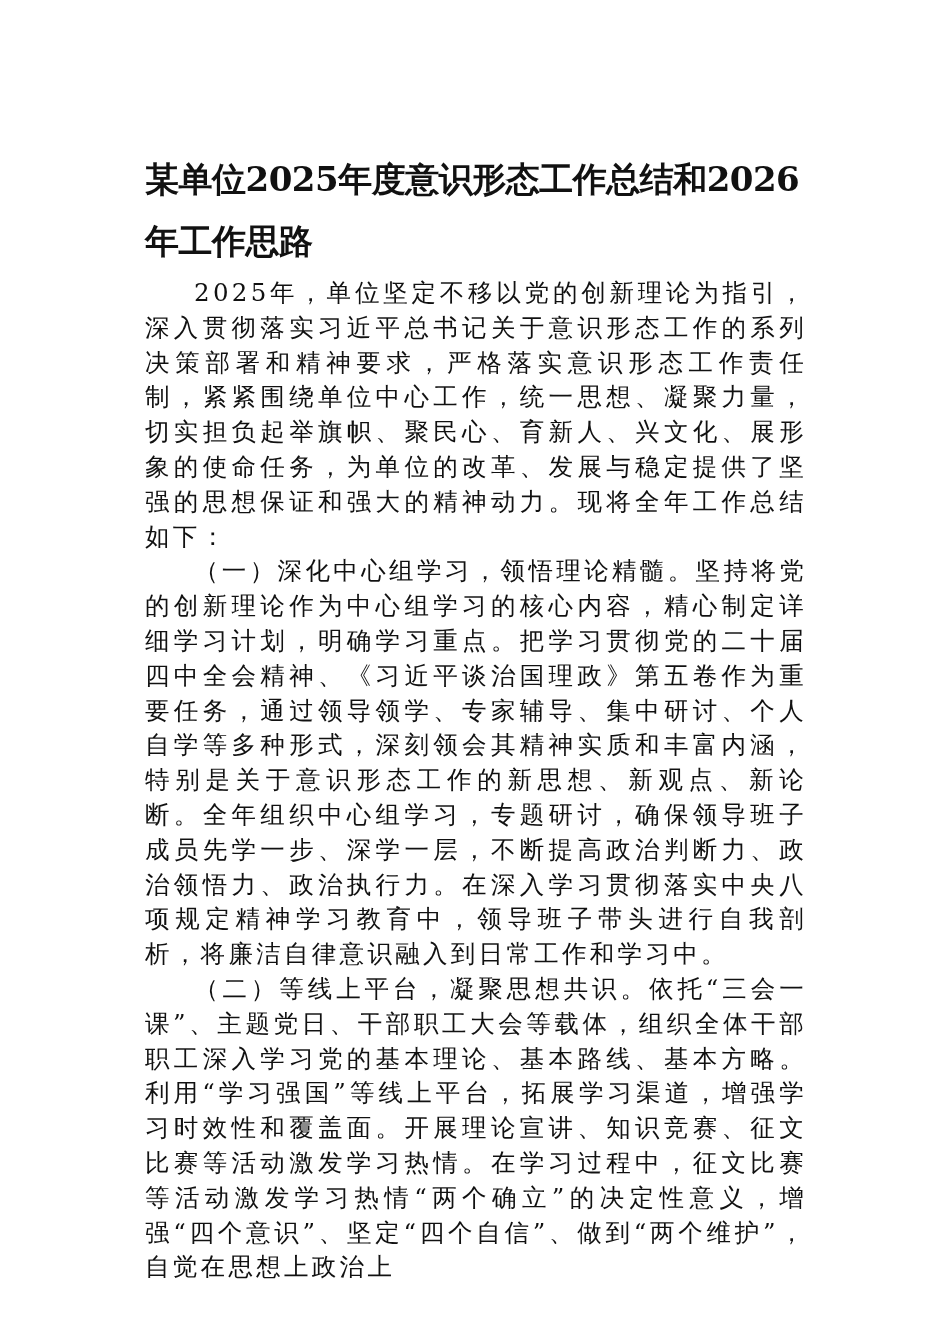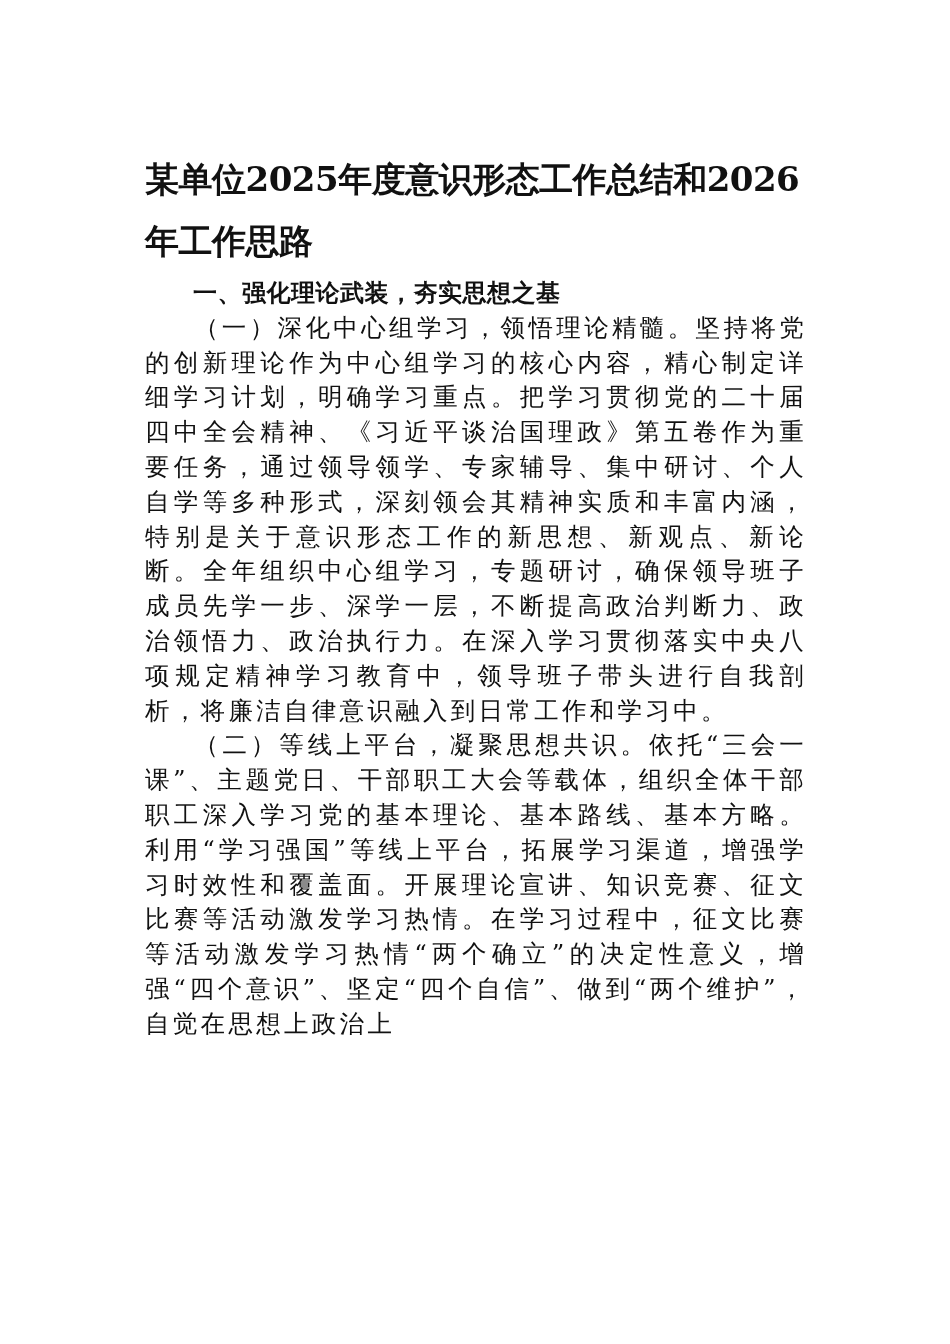--- a/index.html
+++ b/index.html
@@ -51,21 +51,21 @@
       letter-spacing: 0.5px;
       color: #111;
     }
   </style>
 </head>
 <body>
 
 <div class="page">
   <h1 class="doc-title">某单位2025年度意识形态工作总结和2026年工作思路</h1>
 
+  <p class="para">2025年，单位坚定不移以党的创新理论为指引，深入贯彻落实习近平总书记关于意识形态工作的系列决策部署和精神要求，严格落实意识形态工作责任制，紧紧围绕单位中心工作，统一思想、凝聚力量，切实担负起举旗帜、聚民心、育新人、兴文化、展形象的使命任务，为单位的改革、发展与稳定提供了坚强的思想保证和强大的精神动力。现将全年工作总结如下：</p>
 
   <section>
-    <h2 class="heading-1">一、强化理论武装，夯实思想之基</h2>
 
     <p class="para"><span class="lead-inline">（一）深化中心组学习，领悟理论精髓。</span><span>坚持将党的创新理论作为中心组学习的核心内容，精心制定详细学习计划，明确学习重点。把学习贯彻党的二十届四中全会精神、《习近平谈治国理政》第五卷作为重要任务，通过领导领学、专家辅导、集中研讨、个人自学等多种形式，深刻领会其精神实质和丰富内涵，特别是关于意识形态工作的新思想、新观点、新论断。全年组织中心组学习，专题研讨，确保领导班子成员先学一步、深学一层，不断提高政治判断力、政治领悟力、政治执行力。在深入学习贯彻落实中央八项规定精神学习教育中，领导班子带头进行自我剖析，将廉洁自律意识融入到日常工作和学习中。</span></p>
 
     <p class="para"><span class="lead-inline">（二）等线上平台，凝聚思想共识。</span><span>依托“三会一课”、主题党日、干部职工大会等载体，组织全体干部职工深入学习党的基本理论、基本路线、基本方略。利用“学习强国”等线上平台，拓展学习渠道，增强学习时效性和覆盖面。开展理论宣讲、知识竞赛、征文比赛等活动激发学习热情。在学习过程中，征文比赛等活动激发学习热情“两个确立”的决定性意义，增强“四个意识”、坚定“四个自信”、做到“两个维护”，自觉在思想上政治上</span></p>
   </section>
 </div>
 
 </body></html>

